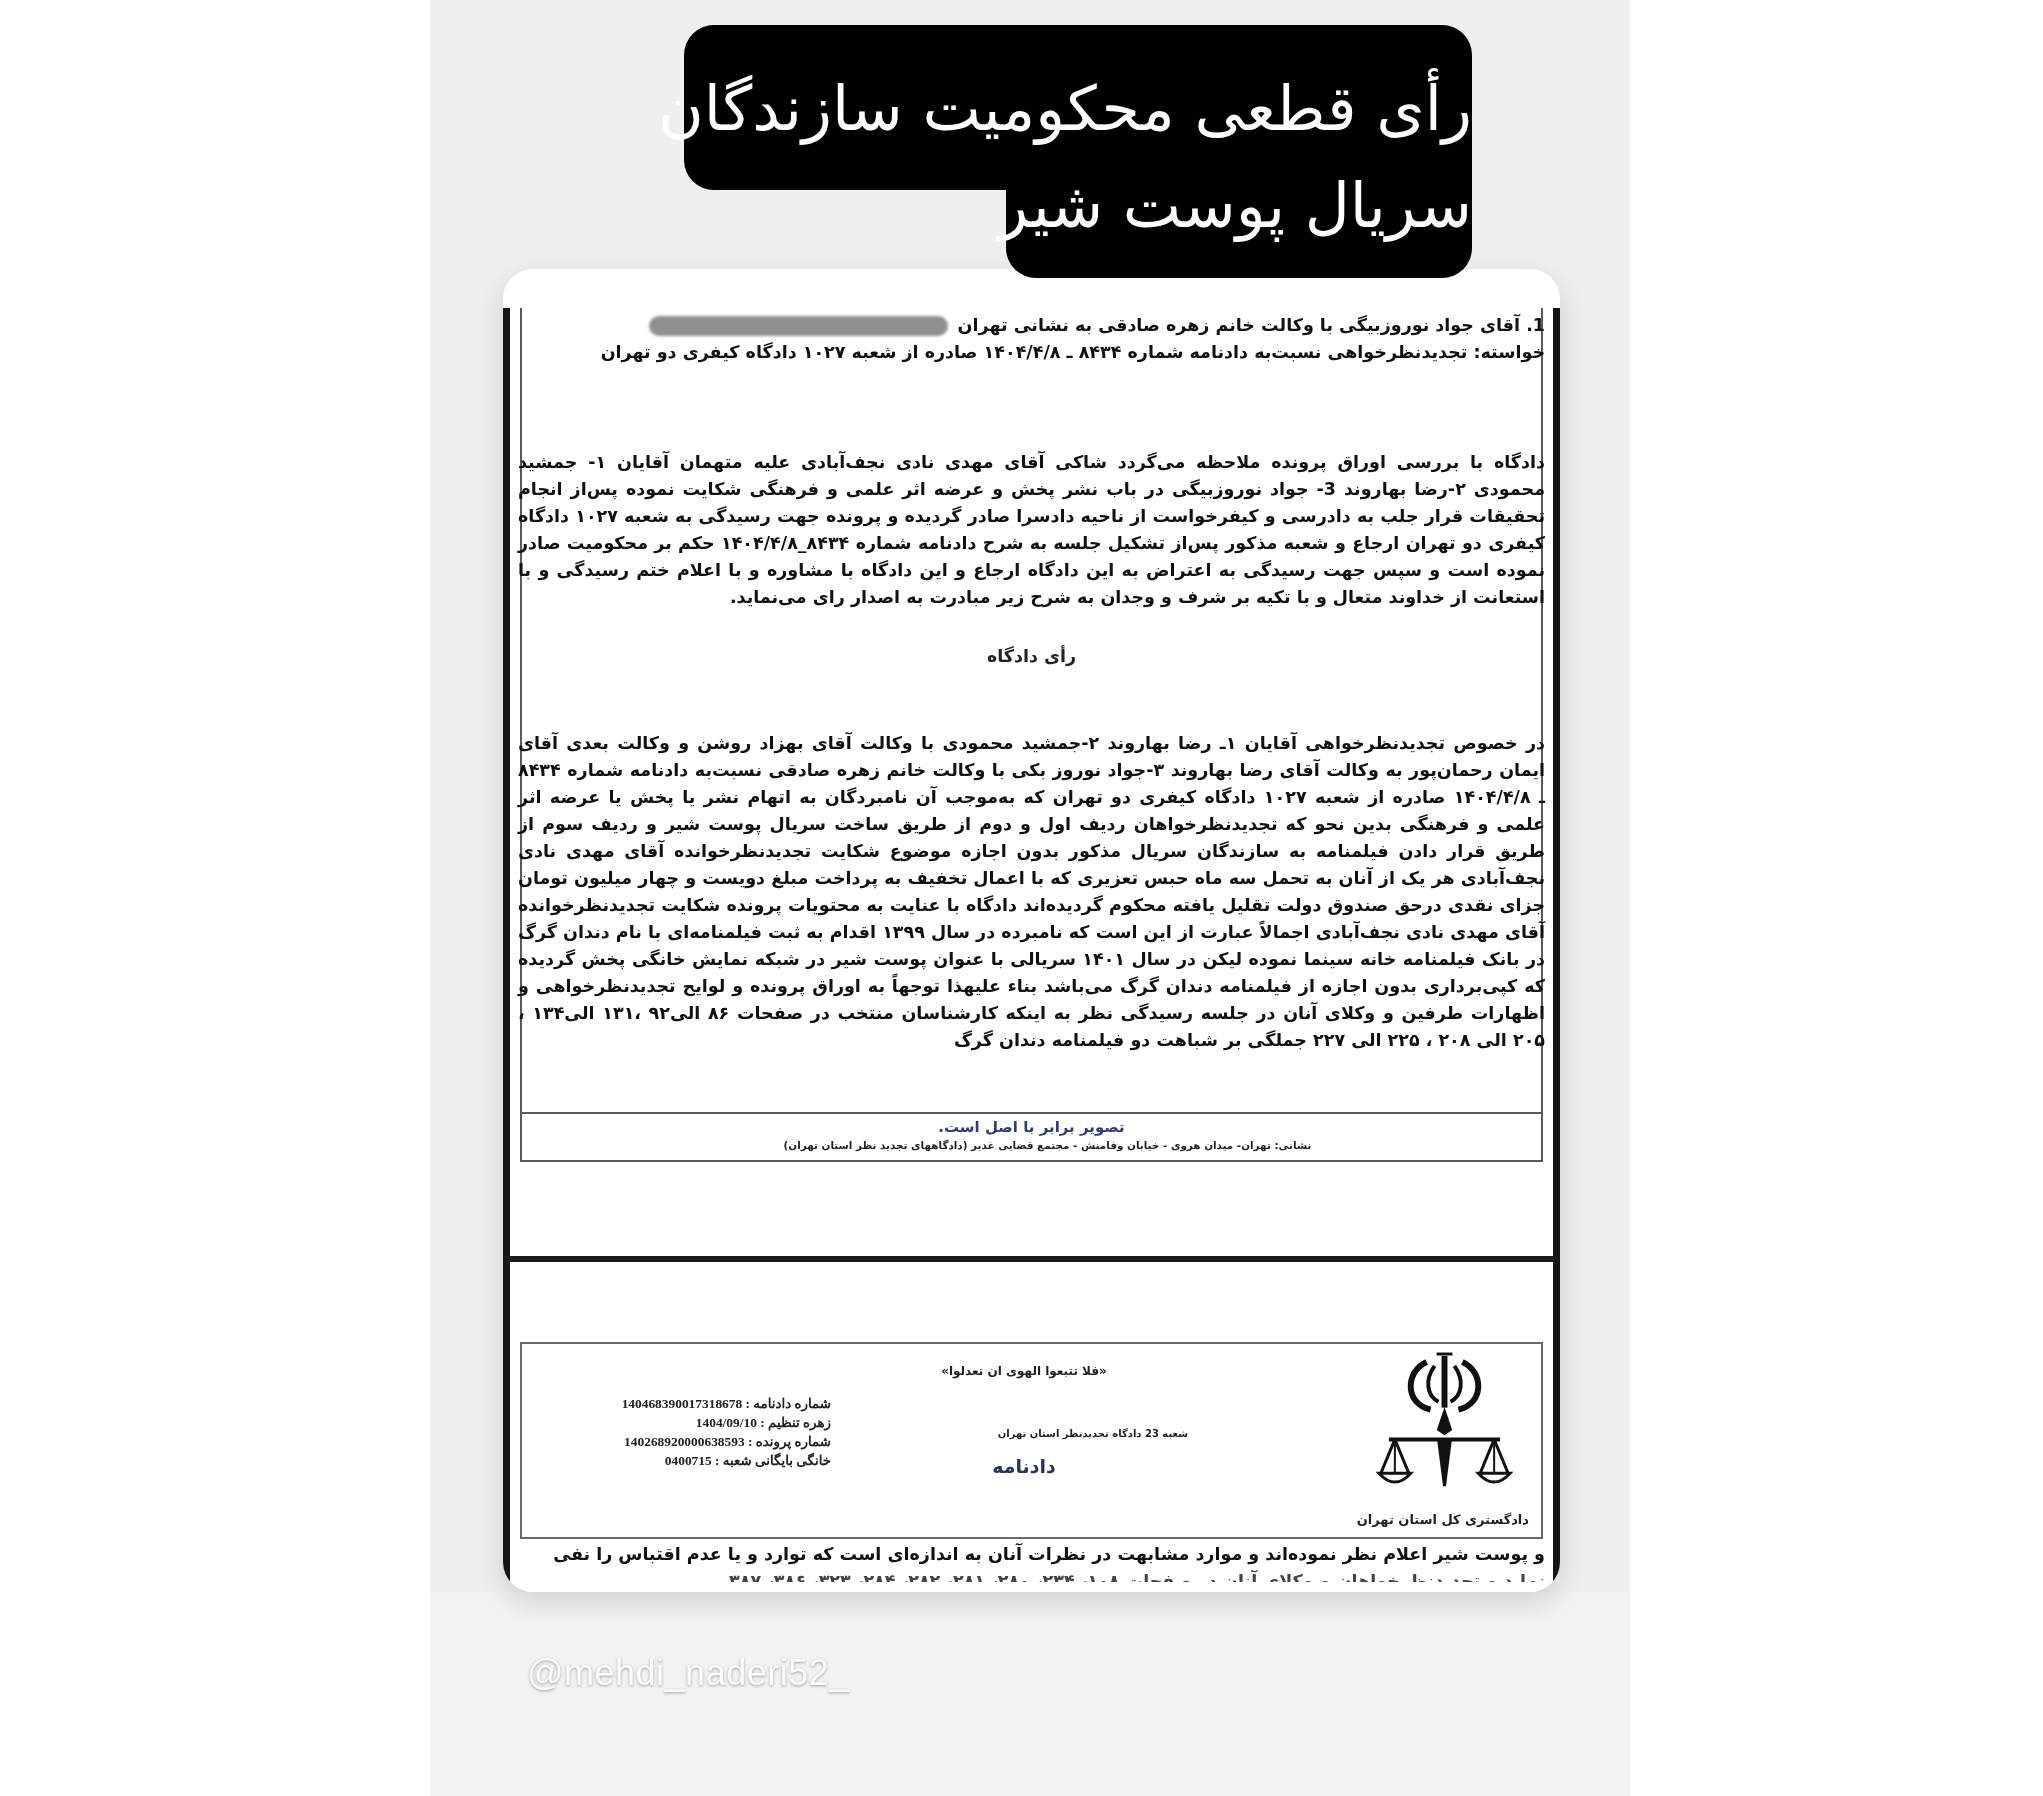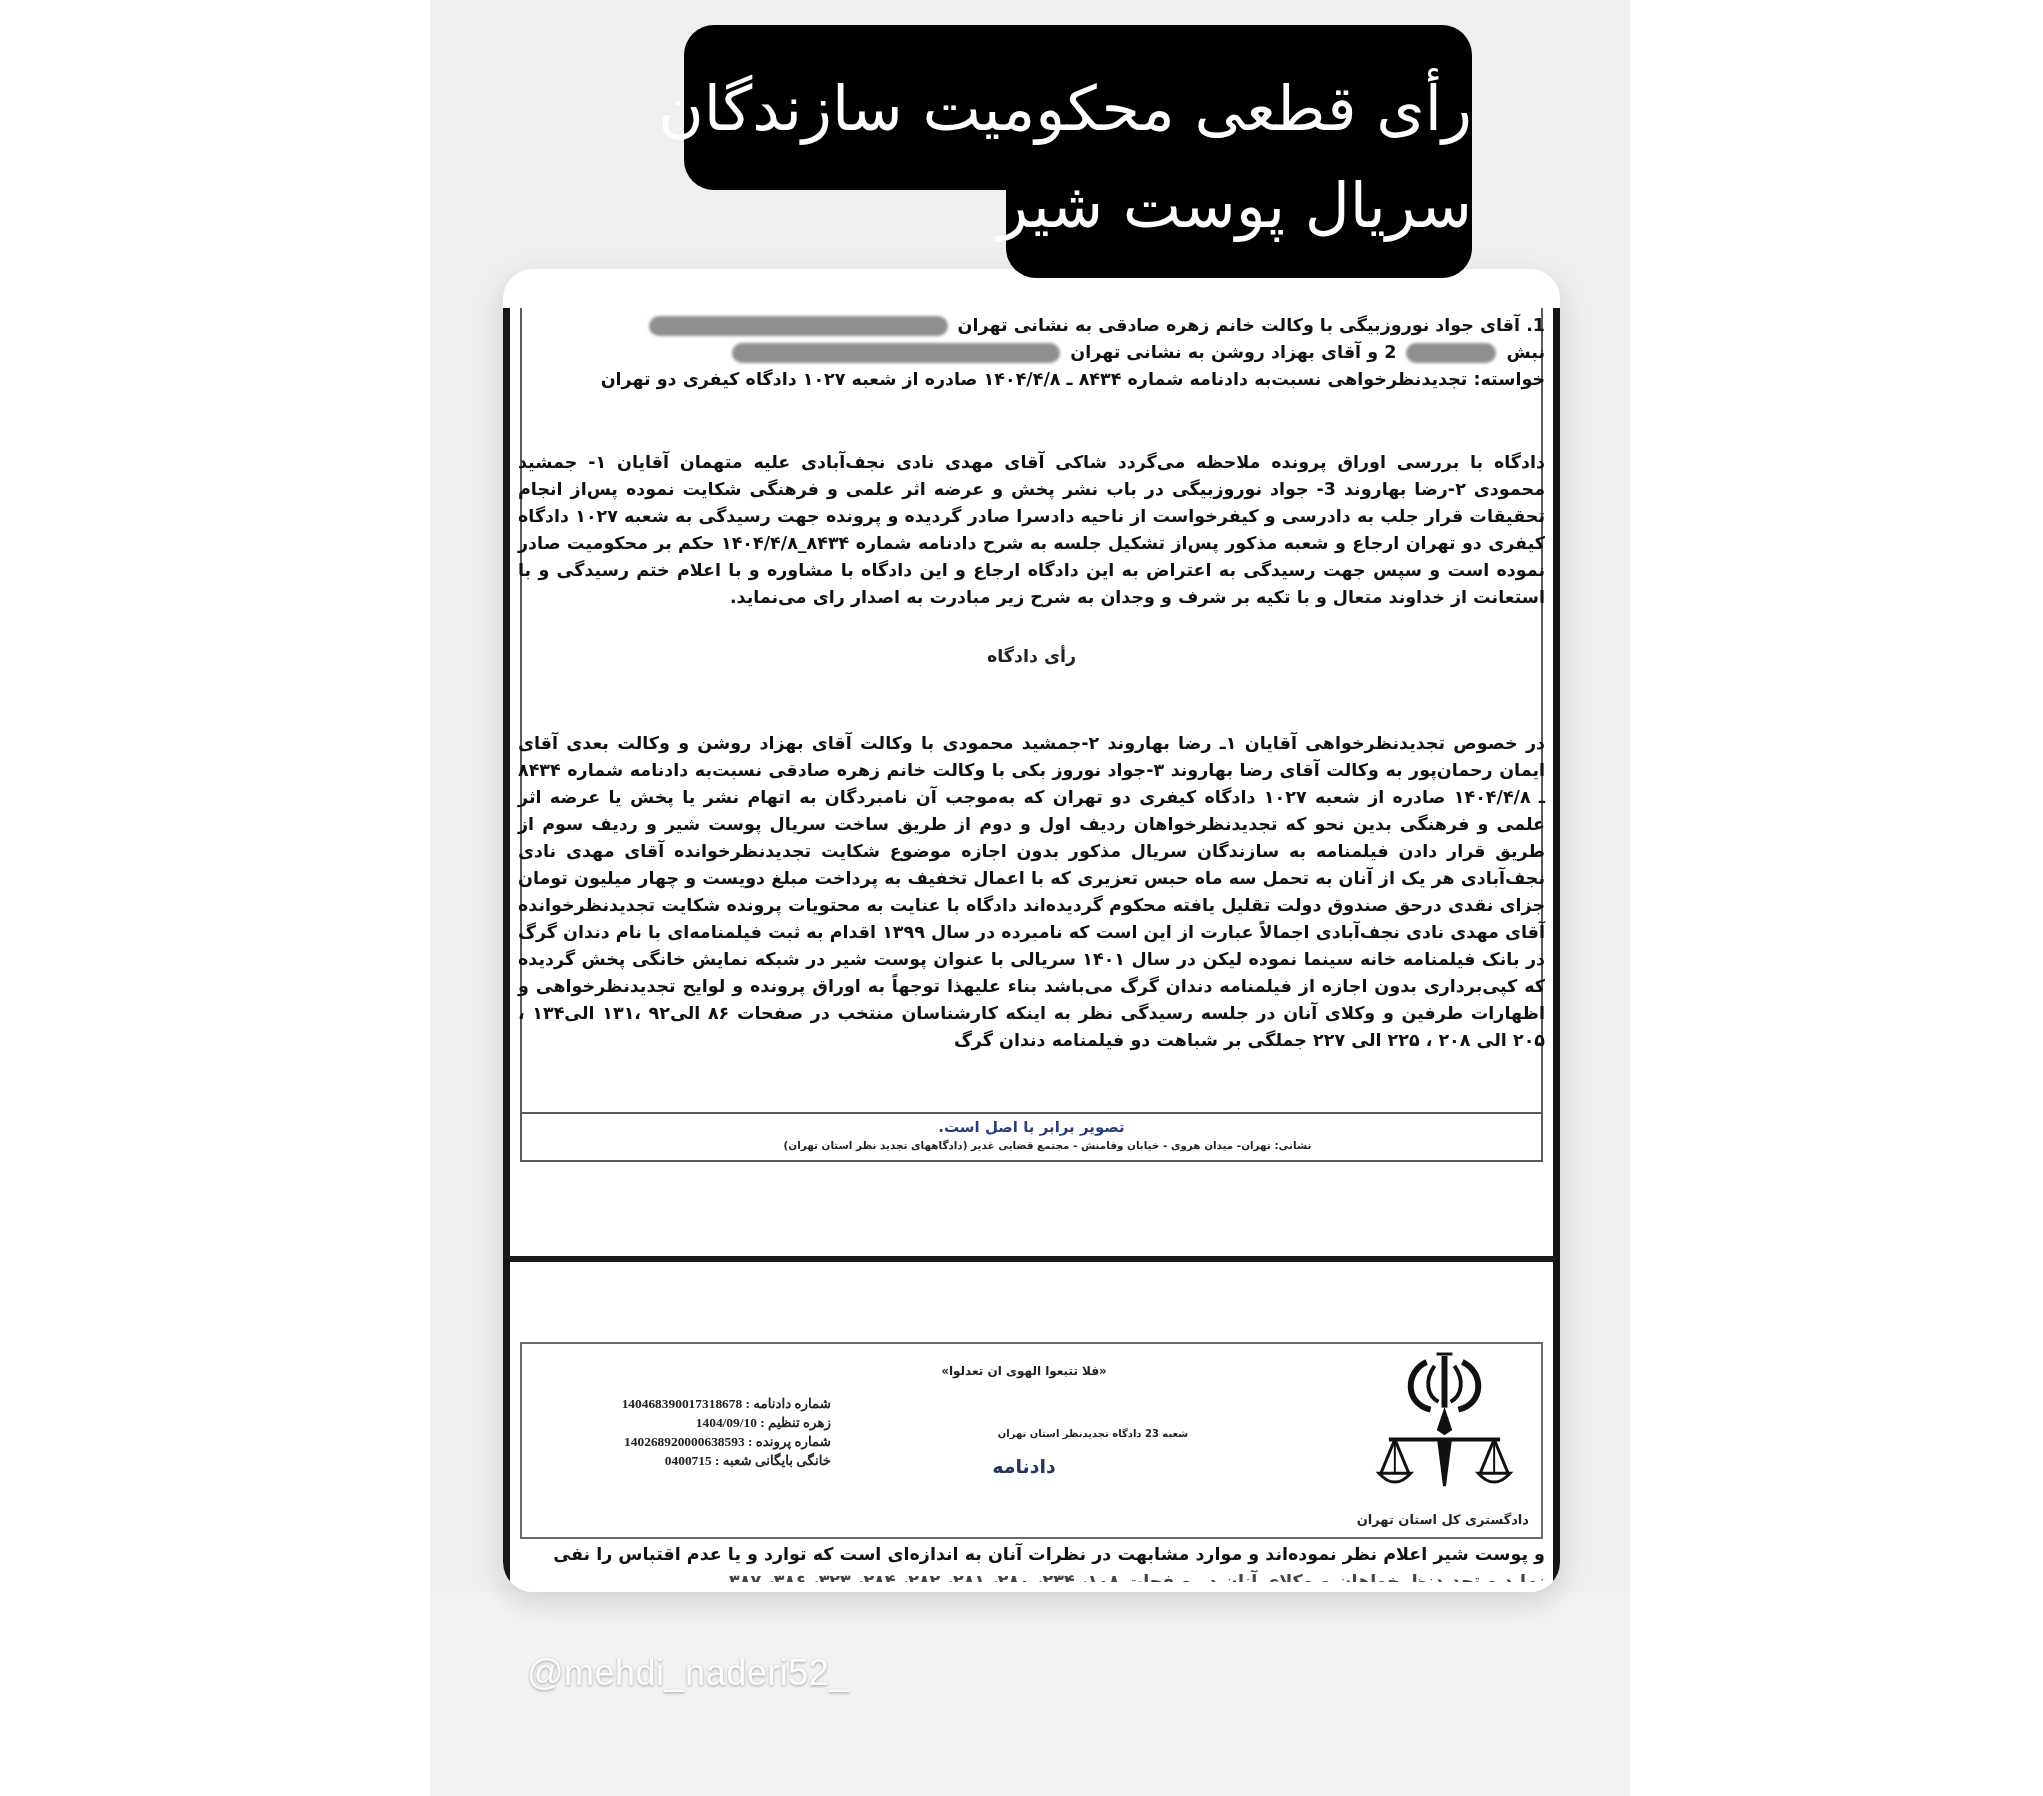--- a/index.html
+++ b/index.html
@@ -110,26 +110,20 @@
 
 <div class="doc-card">
 
   <div class="page page1">
     <div class="inner-frame"></div>
 
     <div class="doc-text parties">
       <span class="line">
         <span>1. آقای جواد نوروزبیگی با وکالت خانم زهره صادقی به نشانی تهران</span>
         <span class="redact" style="width:299px"></span>
-      </span>
-      <span class="line">
-        <span>نبش</span>
-        <span class="redact" style="width:90px"></span>
-        <span>2 و آقای بهزاد روشن به نشانی تهران</span>
-        <span class="redact" style="width:328px"></span>
       </span>
       <span class="line">خواسته: تجدیدنظرخواهی نسبت‌به دادنامه شماره ۸۴۳۴ ـ ۱۴۰۴/۴/۸ صادره از شعبه ۱۰۲۷ دادگاه کیفری دو تهران</span>
     </div>
 
     <div class="doc-text intro">دادگاه با بررسی اوراق پرونده ملاحظه می‌گردد شاکی آقای مهدی نادی نجف‌آبادی علیه متهمان آقایان ۱- جمشید محمودی ۲-رضا بهاروند 3- جواد نوروزبیگی در باب نشر پخش و عرضه اثر علمی و فرهنگی شکایت نموده پس‌از انجام تحقیقات قرار جلب به دادرسی و کیفرخواست از ناحیه دادسرا صادر گردیده و پرونده جهت رسیدگی به شعبه ۱۰۲۷ دادگاه کیفری دو تهران ارجاع و شعبه مذکور پس‌از تشکیل جلسه به شرح دادنامه شماره ۸۴۳۴_۱۴۰۴/۴/۸ حکم بر محکومیت صادر نموده است و سپس جهت رسیدگی به اعتراض به این دادگاه ارجاع و این دادگاه با مشاوره و با اعلام ختم رسیدگی و با استعانت از خداوند متعال و با تکیه بر شرف و وجدان به شرح زیر مبادرت به اصدار رای می‌نماید.</div>
 
     <div class="verdict-title">رأی دادگاه</div>
 
     <div class="doc-text verdict-body">در خصوص تجدیدنظرخواهی آقایان ۱ـ رضا بهاروند ۲-جمشید محمودی با وکالت آقای بهزاد روشن و وکالت بعدی آقای ایمان رحمان‌پور به وکالت آقای رضا بهاروند ۳-جواد نوروز بکی با وکالت خانم زهره صادقی نسبت‌به دادنامه شماره ۸۴۳۴ ـ ۱۴۰۴/۴/۸ صادره از شعبه ۱۰۲۷ دادگاه کیفری دو تهران که به‌موجب آن نامبردگان به اتهام نشر یا پخش یا عرضه اثر علمی و فرهنگی بدین نحو که تجدیدنظرخواهان ردیف اول و دوم از طریق ساخت سریال پوست شیر و ردیف سوم از طریق قرار دادن فیلمنامه به سازندگان سریال مذکور بدون اجازه موضوع شکایت تجدیدنظرخوانده آقای مهدی نادی نجف‌آبادی هر یک از آنان به تحمل سه ماه حبس تعزیری که با اعمال تخفیف به پرداخت مبلغ دویست و چهار میلیون تومان جزای نقدی درحق صندوق دولت تقلیل یافته محکوم گردیده‌اند دادگاه با عنایت به محتویات پرونده شکایت تجدیدنظرخوانده آقای مهدی نادی نجف‌آبادی اجمالاً عبارت از این است که نامبرده در سال ۱۳۹۹ اقدام به ثبت فیلمنامه‌ای با نام دندان گرگ در بانک فیلمنامه خانه سینما نموده لیکن در سال ۱۴۰۱ سریالی با عنوان پوست شیر در شبکه نمایش خانگی پخش گردیده که کپی‌برداری بدون اجازه از فیلمنامه دندان گرگ می‌باشد بناء علیهذا توجهاً به اوراق پرونده و لوایح تجدیدنظرخواهی و اظهارات طرفین و وکلای آنان در جلسه رسیدگی نظر به اینکه کارشناسان منتخب در صفحات ۸۶ الی۹۲ ،۱۳۱ الی۱۳۴ ، ۲۰۵ الی ۲۰۸ ، ۲۲۵ الی ۲۲۷ جملگی بر شباهت دو فیلمنامه دندان گرگ</div>
 

